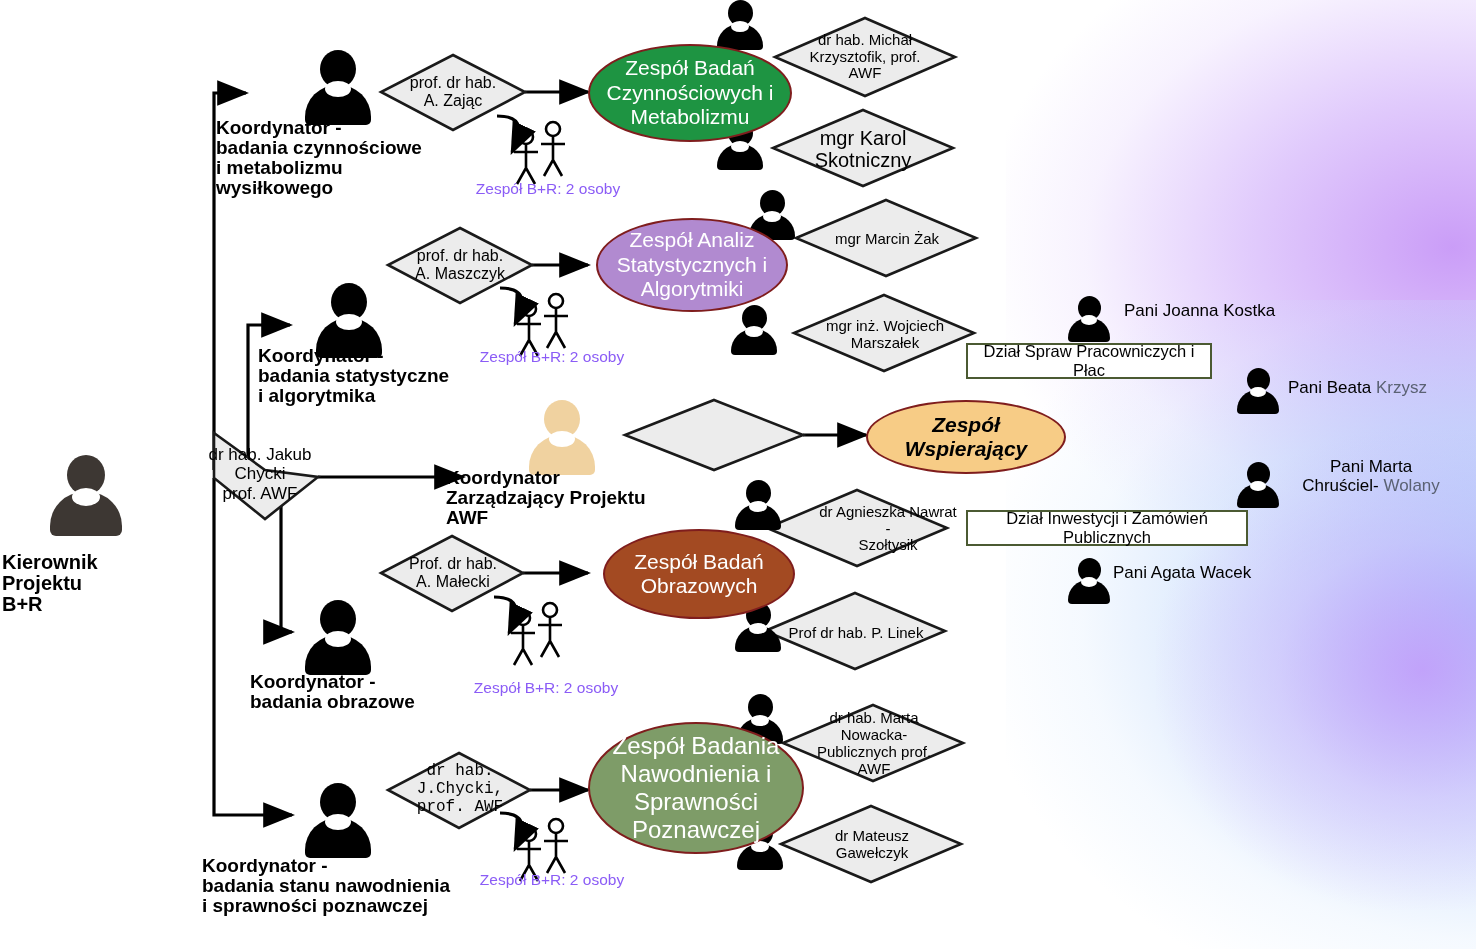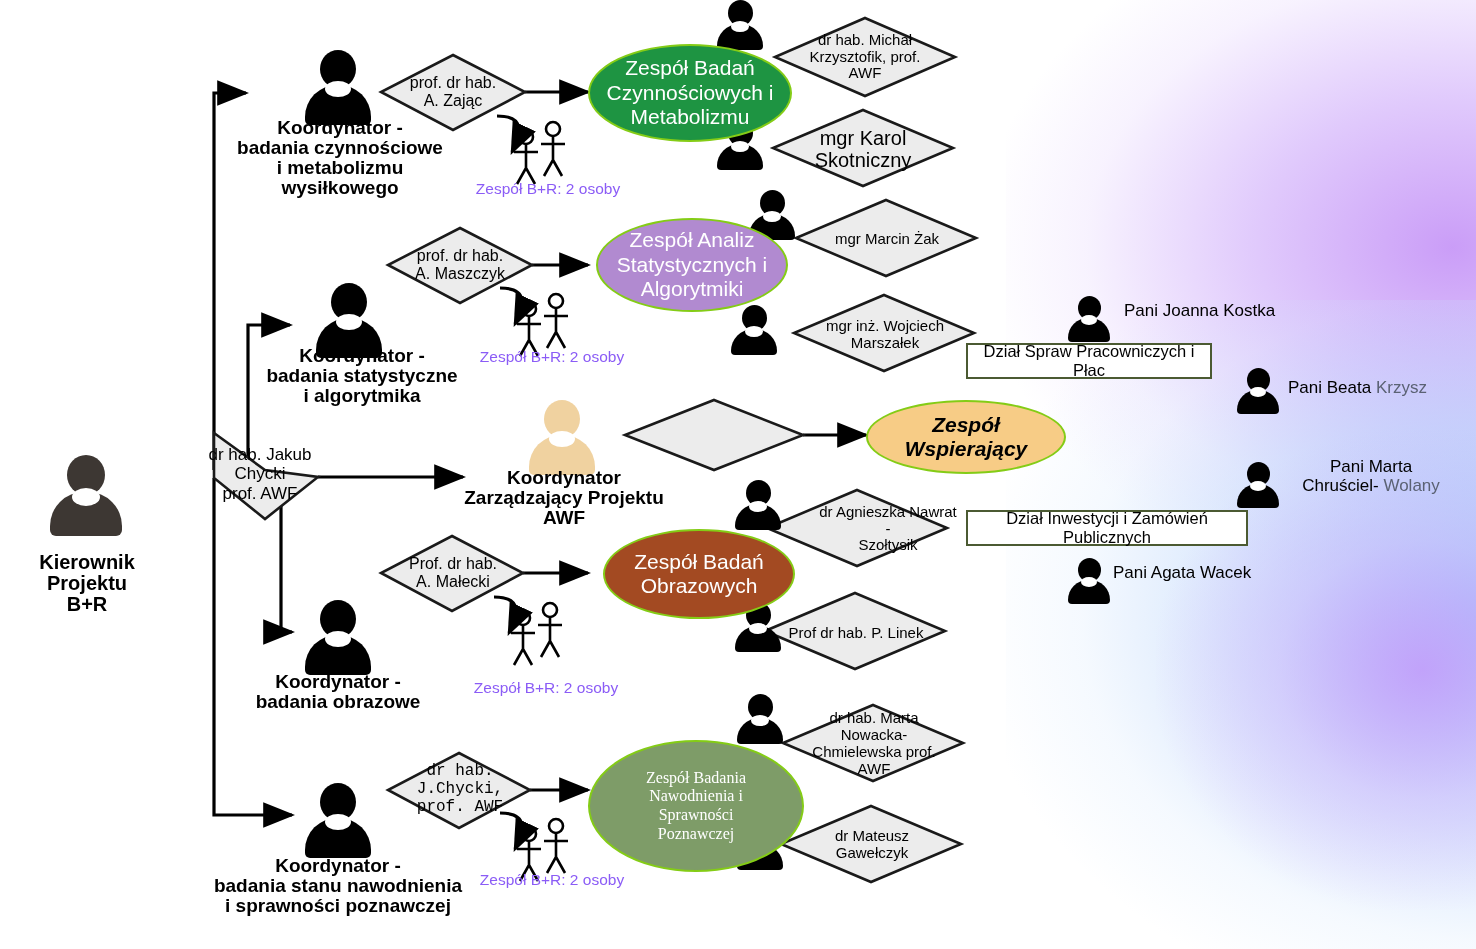--- a/index.html
+++ b/index.html
@@ -29,42 +29,42 @@
   
   #wires{position:absolute;left:0;top:0;width:1476px;height:949px;}
 
   
   .person{position:absolute;}
   .person .head{position:absolute;border-radius:50%;}
   .person .body{position:absolute;}
 
   
   .caption{
-    position:absolute;text-align:center;color:#000;
+    position:absolute;color:#000;
     font-weight:bold;line-height:1.05;white-space:pre-line;
   }
   .plainlabel{
     position:absolute;color:#8b5cf6;line-height:1.12;white-space:pre-line;
   }
 
   
   .diamond{position:absolute;}
   .diamond .dtext{
     position:absolute;left:0;top:0;width:100%;height:100%;
     display:flex;align-items:center;justify-content:center;
     text-align:center;line-height:1.12;white-space:pre-line;color:#000;
     padding:0 6px;box-sizing:border-box;
   }
 
   
   .ellipse{
     position:absolute;border-radius:50%;
     display:flex;align-items:center;justify-content:center;
     text-align:center;color:#fff;line-height:1.16;white-space:pre-line;
-    border:2px solid #84cc16;box-sizing:border-box;
+    border:2px solid #7f1d1d;box-sizing:border-box;
   }
 
   
   .rectbox{
     position:absolute;background:#fff;border:2px solid #4b5a32;
     display:flex;align-items:center;justify-content:center;
     text-align:center;color:#000;box-sizing:border-box;
   }
 
   .namelbl{position:absolute;color:#000;white-space:pre-line;line-height:1.14;}
@@ -285,21 +285,21 @@
   </div>
   <div class="diamond" style="left:809px;top:504px;width:158px;height:50px;">
     <div class="dtext" style="font-size:15px;">dr Agnieszka Nawrat -
 Szołtysik</div>
   </div>
   <div class="diamond" style="left:777px;top:614px;width:158px;height:38px;">
     <div class="dtext" style="font-size:15px;">Prof dr hab. P. Linek</div>
   </div>
   <div class="diamond" style="left:793px;top:718px;width:162px;height:52px;">
     <div class="dtext" style="font-size:15px;">dr hab. Marta Nowacka-
-Chmielewska prof. AWF</div>
+Publicznych prof. AWF</div>
   </div>
   <div class="diamond" style="left:791px;top:826px;width:162px;height:38px;">
     <div class="dtext" style="font-size:15px;">dr Mateusz Gawełczyk</div>
   </div>
 
   <div class="ellipse" style="left:588px;top:44px;width:204px;height:98px;background:#1e9442;font-size:21px;">
     <span>Zespół Badań
 Czynnościowych i
 Metabolizmu</span>
   </div>
@@ -308,21 +308,21 @@
 Statystycznych i
 Algorytmiki</span>
   </div>
   <div class="ellipse" style="left:866px;top:400px;width:200px;height:74px;background:#f7cc86;font-size:21px;color:#000;font-style:italic;font-weight:bold;">
     <span>Zespół Wspierający</span>
   </div>
   <div class="ellipse" style="left:603px;top:529px;width:192px;height:90px;background:#a34a22;font-size:21px;">
     <span>Zespół Badań
 Obrazowych</span>
   </div>
-  <div class="ellipse" style="left:588px;top:740px;width:216px;height:132px;background:#7e9c68;font-size:16px;font-family:Liberation Serif, serif;">
+  <div class="ellipse" style="left:588px;top:722px;width:216px;height:132px;background:#7e9c68;font-size:24px;">
     <span>Zespół Badania
 Nawodnienia i
 Sprawności
 Poznawczej</span>
   </div>
 
   <div class="caption" style="left:2px;top:552px;width:170px;font-size:20px;">Kierownik Projektu
 B+R</div>
 
   <div class="caption" style="left:216px;top:118px;width:248px;font-size:19px;">Koordynator -

